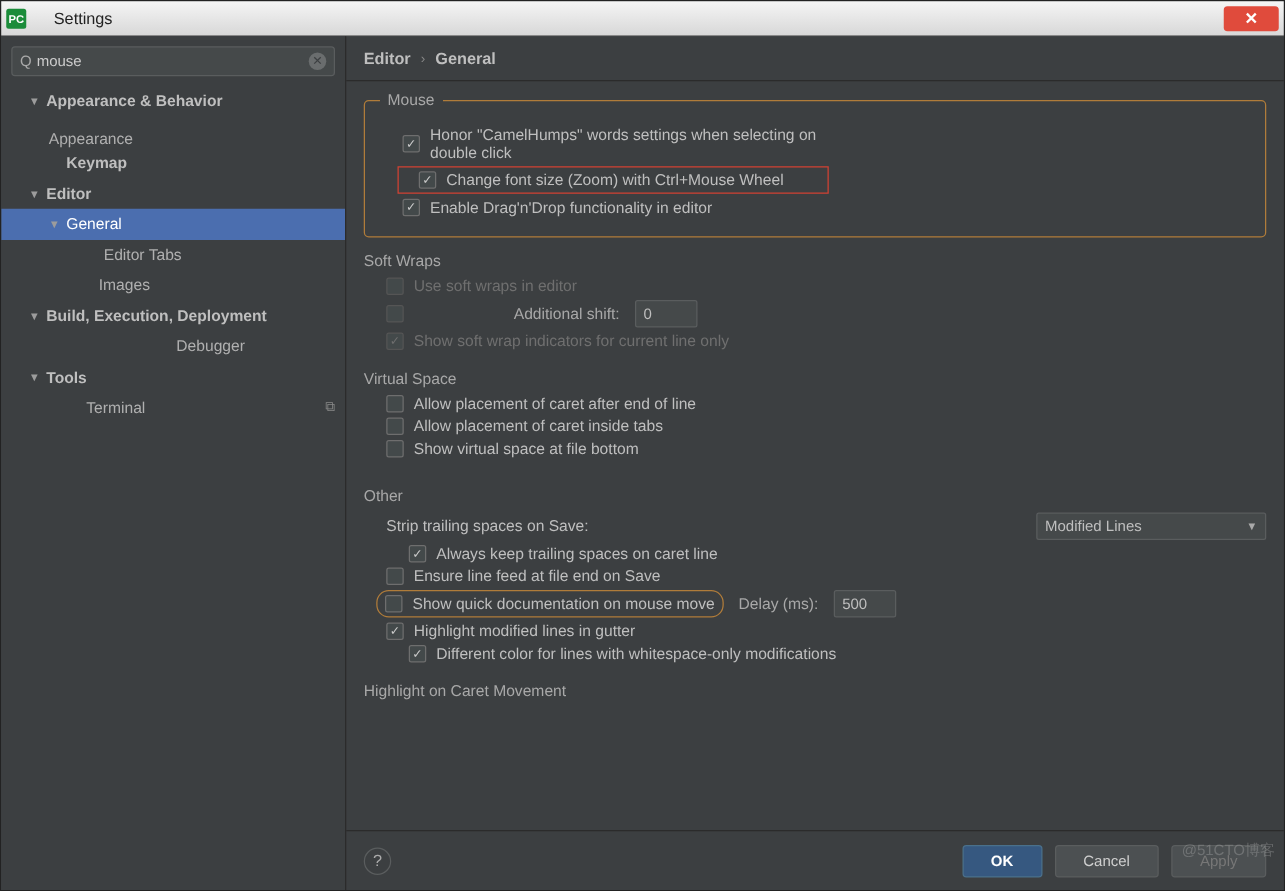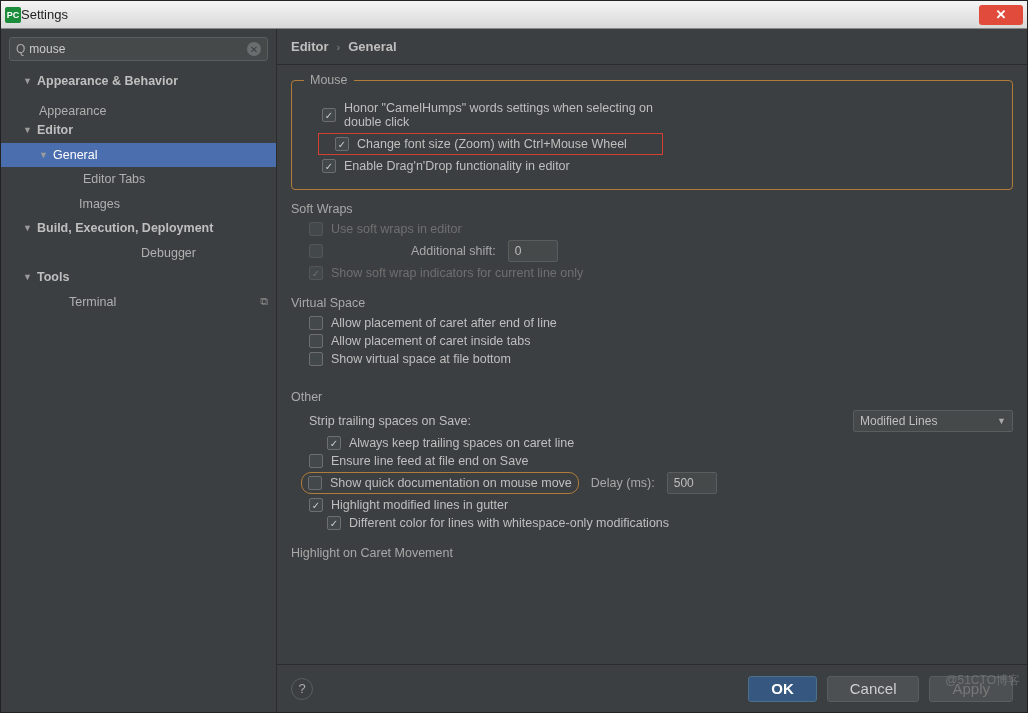--- a/index.html
+++ b/index.html
@@ -1,19 +1,19 @@
 <!DOCTYPE html>
 <html><head>
 <meta charset="utf-8">
 <style>
   * { margin:0; padding:0; box-sizing:border-box; font-family:"Segoe UI",Arial,sans-serif; }
   body { background:#1e1e1e; width:1028px; height:713px; overflow:hidden; position:relative; }
   .window { width:1028px; height:713px; background:#3c3f41; border:1px solid #222; display:flex; flex-direction:column; }
   .titlebar { height:28px; background:#e8e8e8; background:linear-gradient(#f5f5f5,#d8d8d8); display:flex; align-items:center; padding:0 4px; border-bottom:1px solid #888; }
-  .app-icon { width:16px; height:16px; background:#1b8c3a; border-radius:2px; display:flex; align-items:center; justify-content:center; color:#fff; font-size:9px; font-weight:bold; margin-right:0; }
+  .app-icon { width:16px; height:16px; background:#1b8c3a; border-radius:2px; display:flex; align-items:center; justify-content:center; color:#fff; font-size:9px; font-weight:bold; margin-right:22px; }
   .titlebar-title { font-size:13px; color:#222; }
   .titlebar-spacer { flex:1; }
   .close-btn { width:44px; height:20px; background:#e04b3c; border-radius:3px; display:flex; align-items:center; justify-content:center; color:#fff; font-size:13px; font-weight:bold; cursor:pointer; }
   .body { flex:1; display:flex; background:#3c3f41; }
   .sidebar { width:276px; background:#3c3f41; border-right:1px solid #2b2b2b; display:flex; flex-direction:column; }
   .search-wrap { padding:8px; }
   .search { display:flex; align-items:center; background:#45494a; border:1px solid #5a5d5e; border-radius:3px; height:24px; padding:0 6px; }
   .search-icon { color:#aaa; font-size:12px; margin-right:4px; }
   .search input { flex:1; background:none; border:none; outline:none; color:#ccc; font-size:12px; }
   .clear-icon { width:14px; height:14px; border-radius:50%; background:#6a6d6e; color:#3c3f41; font-size:10px; display:flex; align-items:center; justify-content:center; cursor:pointer; }
@@ -37,26 +37,26 @@
   .checkbox { width:14px; height:14px; border:1px solid #6e6e6e; background:#43494a; border-radius:2px; margin-right:8px; display:flex; align-items:center; justify-content:center; font-size:10px; color:#ccc; flex-shrink:0; cursor:pointer; }
   .checkbox.checked::after { content:"✓"; }
   .row-label { color:#bfbfbf; }
   .row.disabled .row-label { color:#6f6f6f; }
   .row.disabled .checkbox { border-color:#555; color:#6f6f6f; }
   .red-box { border:1.5px solid #d14233; padding:3px 16px; margin-left:14px; display:flex; align-items:center; width:345px; }
   .orange-pill { border:1.5px solid #b07c3a; border-radius:10px; padding:3px 6px; display:inline-flex; align-items:center; }
   .section-title { color:#a8a8a8; margin:8px 0 6px 0; }
   .num-input { width:50px; height:22px; background:#45494a; border:1px solid #5a5d5e; color:#bfbfbf; padding:0 6px; font-size:12px; border-radius:2px; }
   .inline-gap { margin-left:12px; }
-  .select { width:160px; height:22px; background:#45494a; border:1px solid #5a5d5e; color:#bfbfbf; padding:0 6px; font-size:12px; border-radius:2px; display:flex; align-items:center; justify-content:space-between; cursor:pointer; }
+  .select { width:184px; height:22px; background:#45494a; border:1px solid #5a5d5e; color:#bfbfbf; padding:0 6px; font-size:12px; border-radius:2px; display:flex; align-items:center; justify-content:space-between; cursor:pointer; }
   .select .chev { font-size:9px; color:#aaa; }
   .footer { height:48px; border-top:1px solid #2b2b2b; display:flex; align-items:center; padding:0 14px; }
   .help { width:22px; height:22px; border:1px solid #5a5d5e; border-radius:50%; display:flex; align-items:center; justify-content:center; color:#aaa; font-size:13px; cursor:pointer; }
   .footer-spacer { flex:1; }
-  .btn { height:26px; padding:0 22px; border-radius:3px; border:1px solid #5a5d5e; background:#4c5052; color:#cfcfcf; font-size:15px; margin-left:10px; display:flex; align-items:center; cursor:pointer; }
+  .btn { height:26px; padding:0 22px; border-radius:3px; border:1px solid #5a5d5e; background:#4c5052; color:#cfcfcf; font-size:12px; margin-left:10px; display:flex; align-items:center; cursor:pointer; }
   .btn.primary { background:#365880; border-color:#4a708b; color:#fff; font-weight:bold; }
   .btn.disabled { color:#777; }
   .watermark { position:absolute; right:8px; bottom:24px; color:rgba(200,200,200,.28); font-size:12px; pointer-events:none; }
 </style>
 </head>
 <body>
 
 <div class="window">
   <div class="titlebar">
     <div class="app-icon">PC</div>
@@ -76,20 +76,24 @@
       </div>
       <div class="tree" id="tree">
           <div class="tree-item bold" style="padding-left: 22px;">
             <span class="arrow">▼</span>
             <span class="tree-label">Appearance &amp; Behavior</span>
           </div>
           <div class="tree-item" style="padding-left: 24px; align-items: flex-end;">
             <span class="arrow"></span>
             <span class="tree-label">Appearance</span>
           </div>
+          <div class="tree-item bold" style="padding-left: 38px;">
+            <span class="arrow"></span>
+            <span class="tree-label">Keymap</span>
+          </div>
           <div class="tree-item bold" style="padding-left: 22px;">
             <span class="arrow">▼</span>
             <span class="tree-label">Editor</span>
           </div>
           <div class="tree-item selected" style="padding-left: 38px;">
             <span class="arrow">▼</span>
             <span class="tree-label">General</span>
           </div>
           <div class="tree-item" style="padding-left: 68px;">
             <span class="arrow"></span>

